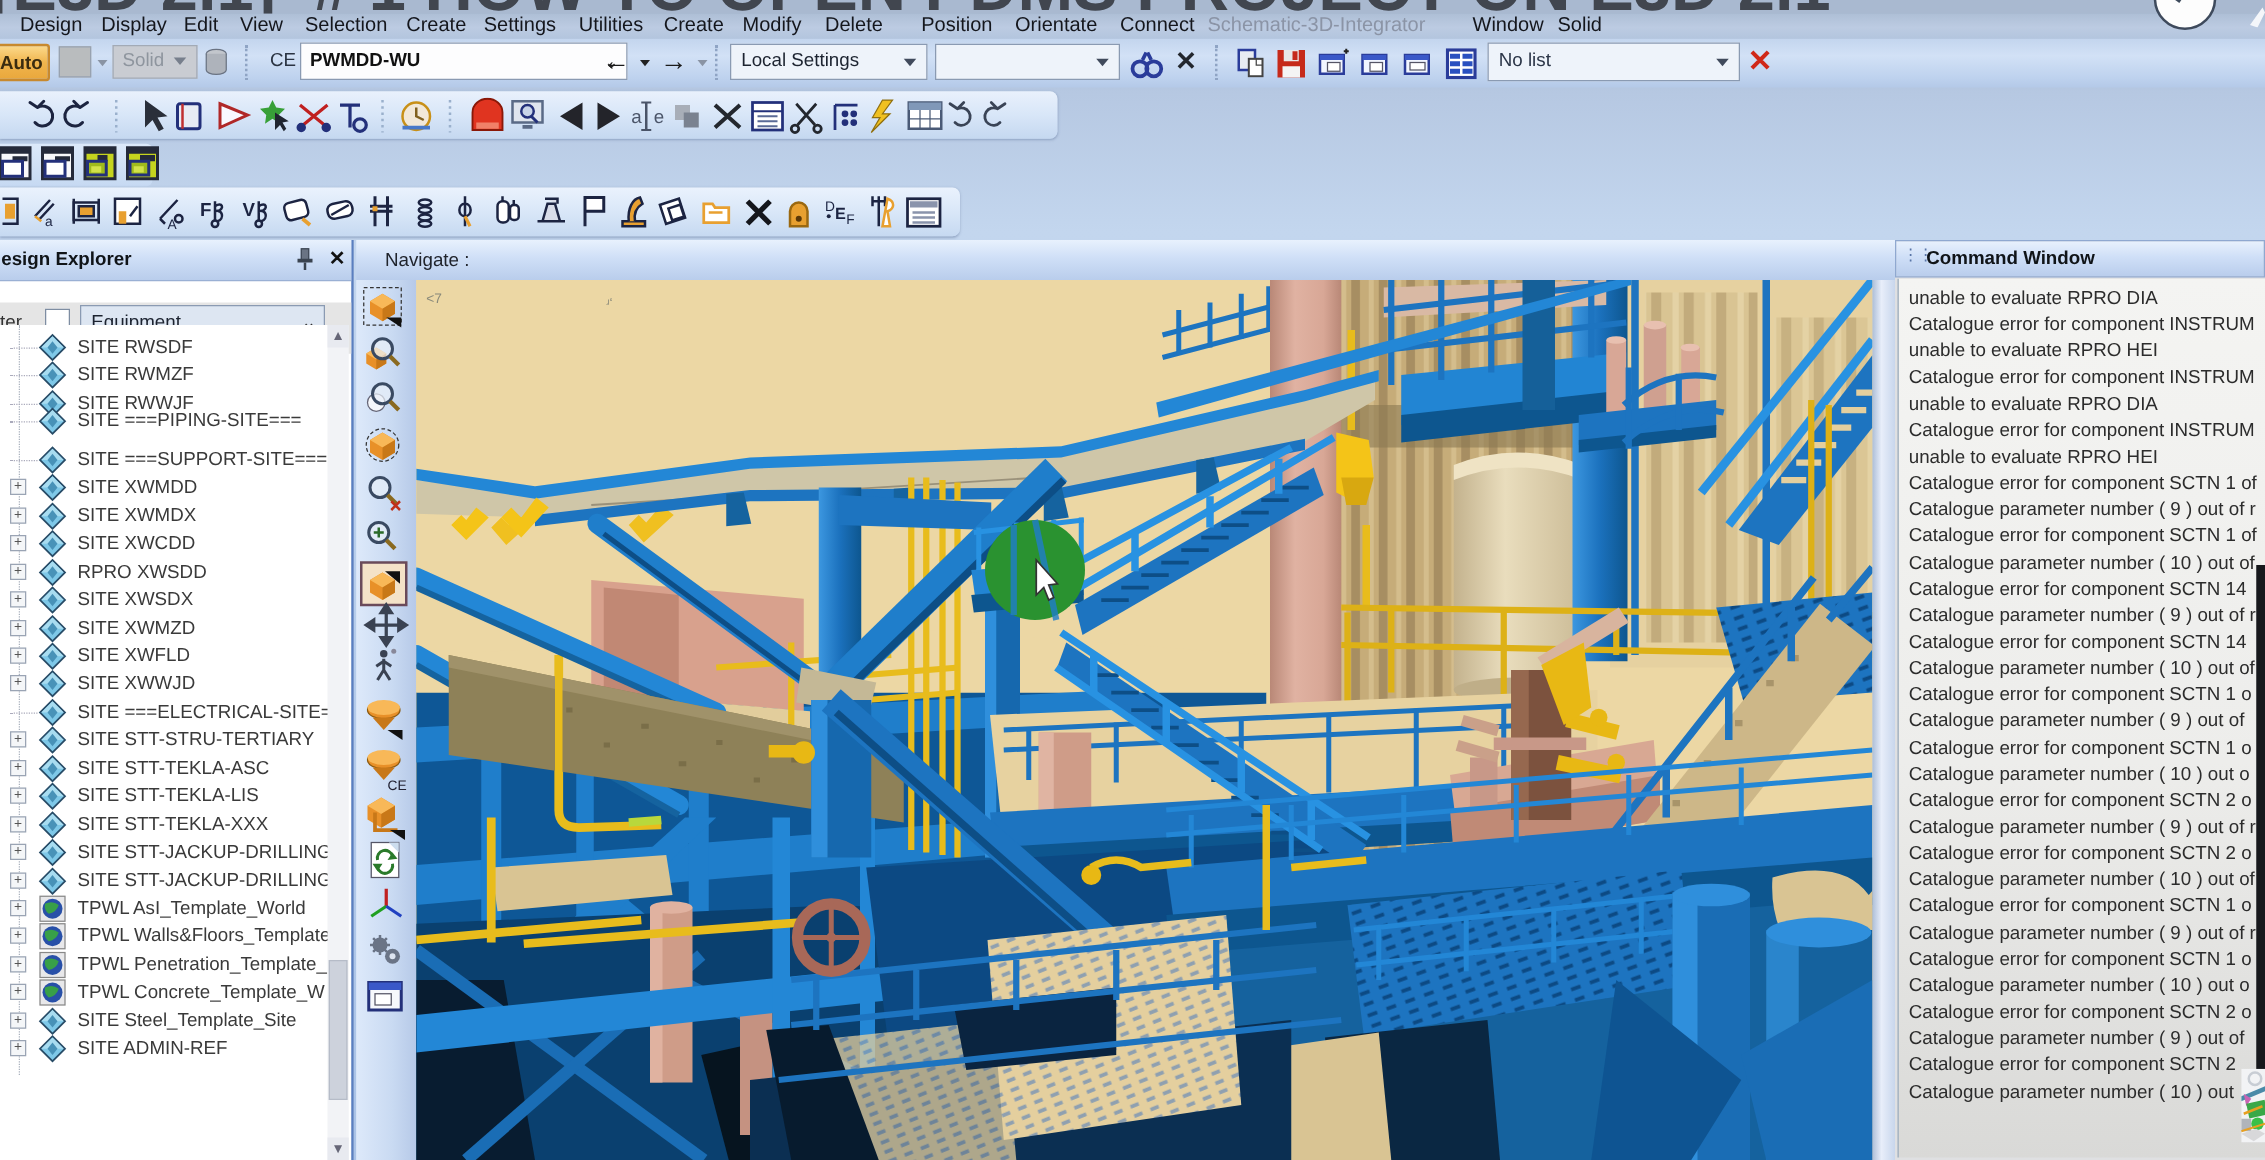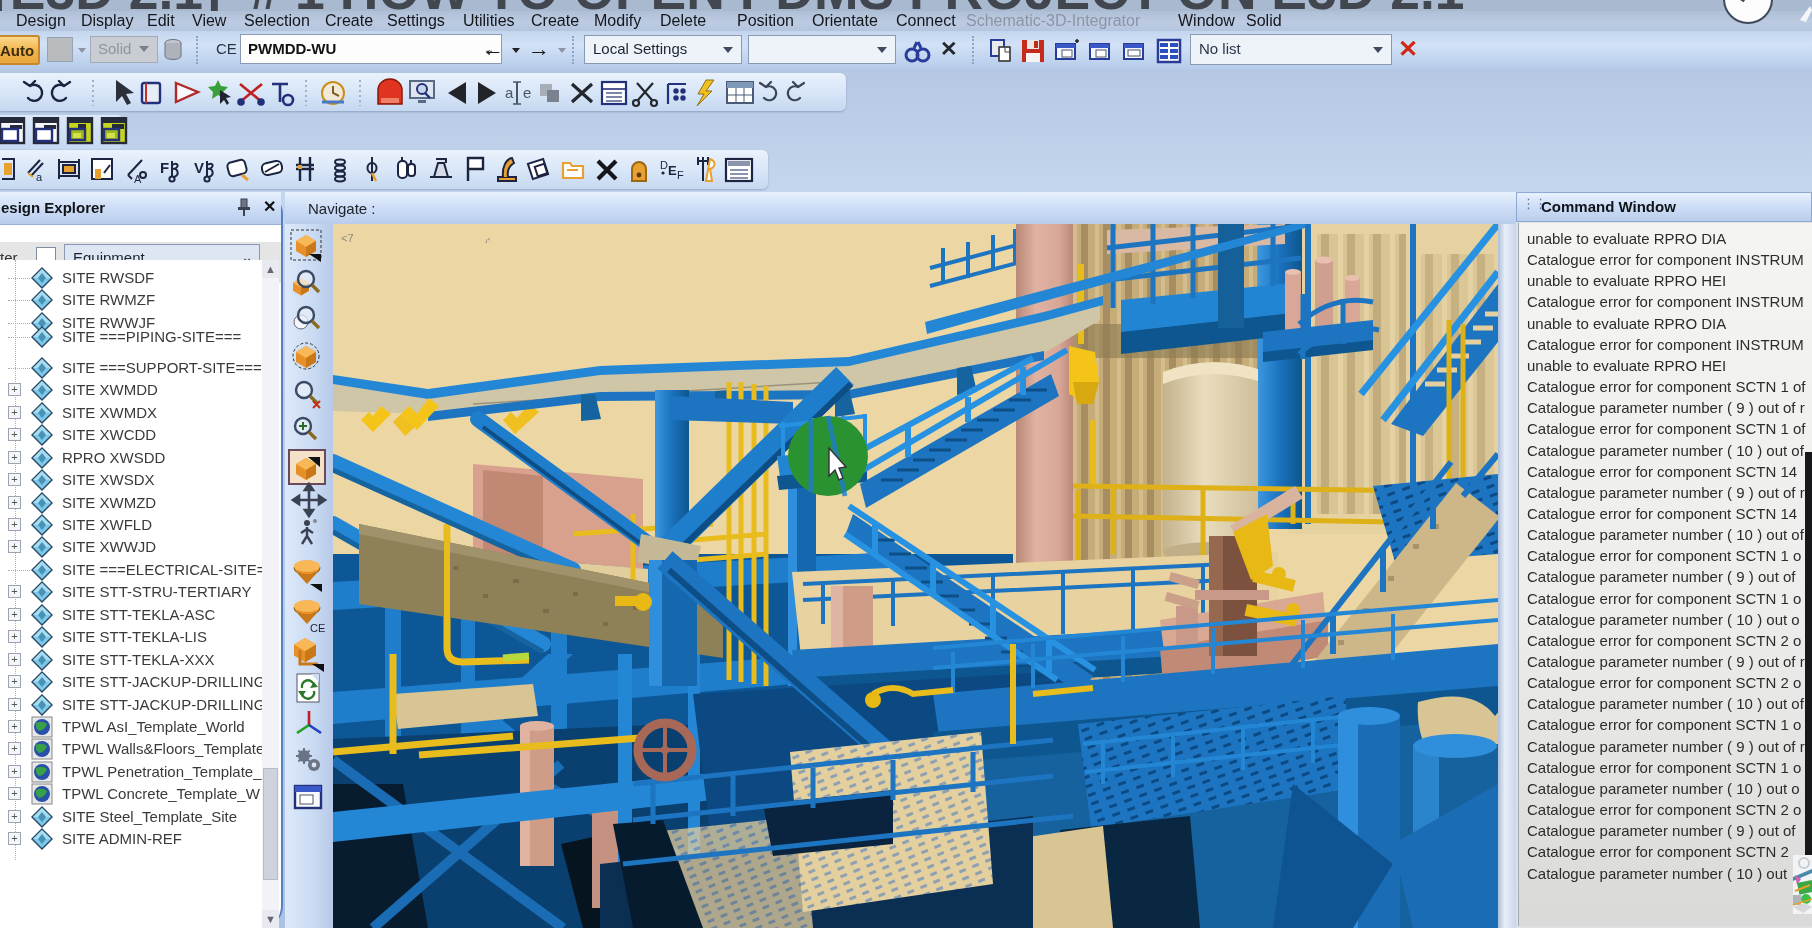--- a/index.html
+++ b/index.html
@@ -32,21 +32,21 @@
 
 
 .combo { position:absolute; background:#fdfdfe; border:1px solid #8a9ab2; font-size:15px; color:#1c2330; }
 .combo .arr { position:absolute; right:5px; top:45%; width:0; height:0; border-left:5px solid transparent;
   border-right:5px solid transparent; border-top:6px solid #404a5c; }
 .combo .chev { position:absolute; right:6px; top:4px; font-size:14px; color:#333; }
 
 
 .ptitle { background:linear-gradient(180deg,#e8f1fd 0%,#cfdff7 45%,#b9cdec 100%); }
 
-#leftpanel { left:0; top:192px; width:283px; height:736px; background:#fff; border-right:2px solid #5a7fc0;border-radius:22px; }
+#leftpanel { left:0; top:192px; width:283px; height:736px; background:#fff; border-right:2px solid #5a7fc0; }
 #lp-title { position:absolute; left:0; top:0; width:100%; height:33px; border-bottom:1px solid #9ab0d4; }
 #lp-filter { position:absolute; left:0; top:50px; width:100%; height:41px; background:#e5e5e5; }
 #tree { position:absolute; left:0; top:68px; width:264px; height:668px; background:#fff; overflow:hidden; }
 .trow { position:absolute; left:0; width:100%; height:22px; font-size:15px; color:#3a3a3a; white-space:nowrap; }
 .trow .lbl { position:absolute; left:62px; top:2px; }
 .plus { position:absolute; left:8px; top:4px; width:13px; height:13px; border:1px solid #9aa4b4; background:#f4f6f8;
   font-size:11px; line-height:11px; text-align:center; color:#555; }
 #lp-scroll { position:absolute; right:2px; top:68px; width:17px; height:668px; background:#f2f3f6; }
 
 #navwin { left:285px; top:192px; width:1231px; height:736px; background:#c5d7f0; }

